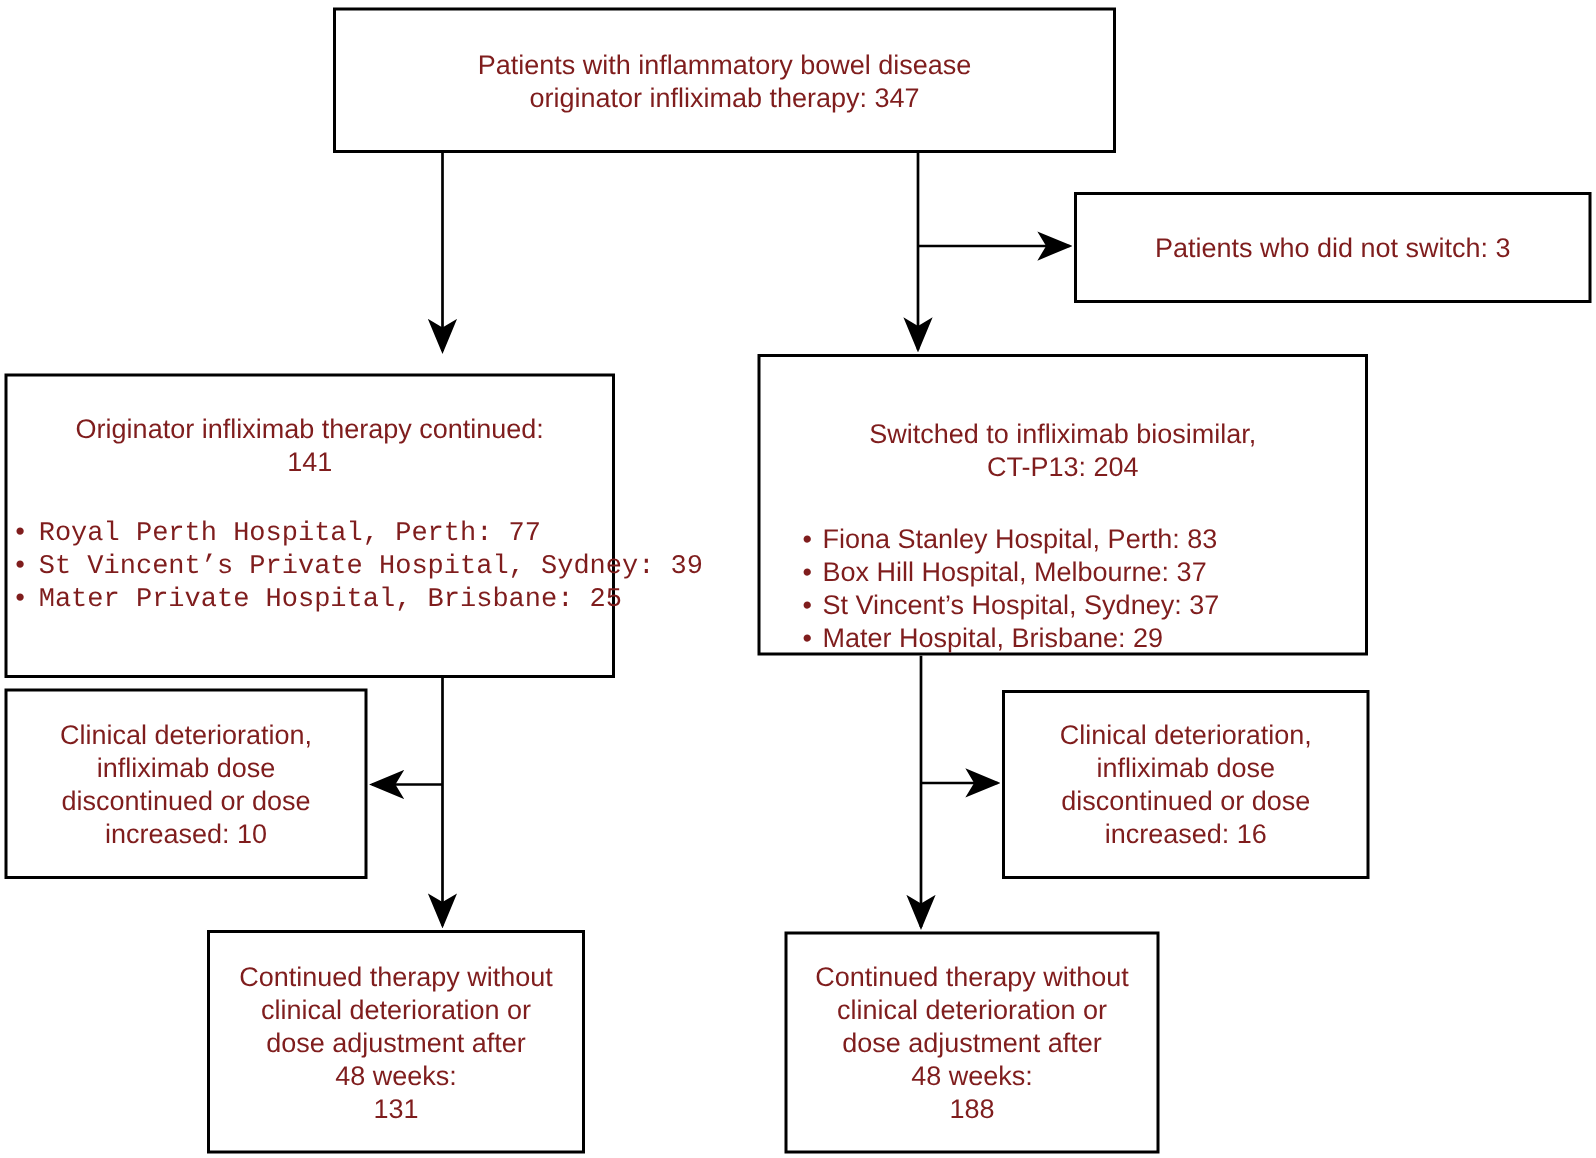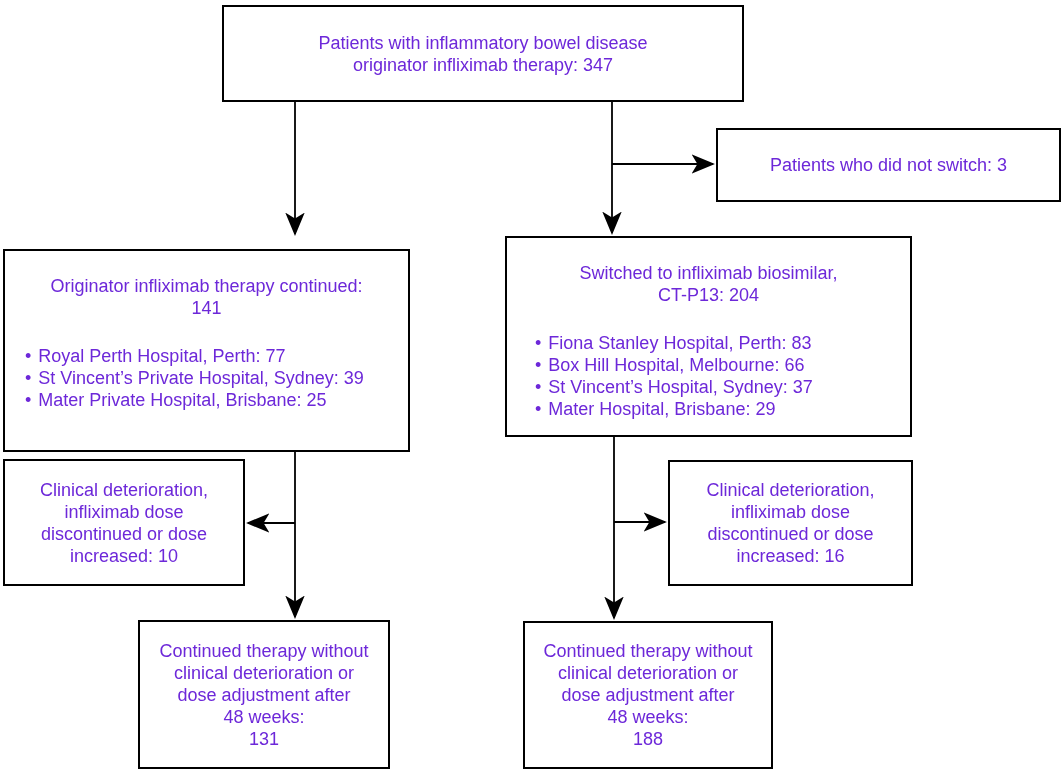--- a/index.html
+++ b/index.html
@@ -6,21 +6,21 @@
     margin: 0;
     padding: 0;
     background: #ffffff;
   }
   .stage {
     position: relative;
     width: 1064px;
     height: 772px;
     background: #ffffff;
     font-family: "Liberation Sans", sans-serif;
-    color: #6d28d9;
+    color: #7f1d1d;
     font-size: 18px;
     line-height: 22px;
     overflow: hidden;
   }
   .arrows {
     position: absolute;
     left: 0;
     top: 0;
     width: 1064px;
     height: 772px;
@@ -40,28 +40,28 @@
     text-align: center;
   }
   .txt-line { white-space: nowrap; }
 
   
   .box-enrollment   { left: 222px; top: 5px;   width: 522px; height: 97px; }
   
   .box-no-switch    { left: 716px; top: 128px; width: 345px; height: 74px; }
   
   .box-continued    { left: 3px;   top: 237px; width: 407px; height: 203px; padding-top: 24px; margin-top: 12px; }
-  .box-switched     { left: 505px; top: 236px; width: 407px; height: 201px; padding-top: 24px; }
+  .box-switched     { left: 505px; top: 236px; width: 407px; height: 201px; padding-top: 40px; }
   .main-title { text-align: center; }
   .bullet-list {
     list-style: none;
     margin: 26px 0 0 0;
     padding: 0;
   }
-  .box-continued .bullet-list { padding-left: 20px; }
+  .box-continued .bullet-list { padding-left: 3px; font-family: Liberation Mono, monospace; }
   .box-switched  .bullet-list { padding-left: 28px; }
   .bullet-list li { white-space: nowrap; }
   .bullet-glyph { margin-right: 7px; }
 
   
   .box-det-left  { left: 3px;   top: 459px; width: 242px; height: 127px; }
   .box-det-right { left: 668px; top: 460px; width: 245px; height: 126px; }
 
   
   .box-outcome-left  { left: 138px; top: 620px; width: 252px; height: 149px; }
@@ -108,21 +108,21 @@
     </ul>
   </div>
 
   <div class="box box-switched">
     <div class="main-title">
       <div class="txt-line">Switched to infliximab biosimilar,</div>
       <div class="txt-line">CT-P13: 204</div>
     </div>
     <ul class="bullet-list">
       <li><span class="bullet-glyph">•</span><span>Fiona Stanley Hospital, Perth: 83</span></li>
-      <li><span class="bullet-glyph">•</span><span>Box Hill Hospital, Melbourne: 66</span></li>
+      <li><span class="bullet-glyph">•</span><span>Box Hill Hospital, Melbourne: 37</span></li>
       <li><span class="bullet-glyph">•</span><span>St Vincent’s Hospital, Sydney: 37</span></li>
       <li><span class="bullet-glyph">•</span><span>Mater Hospital, Brisbane: 29</span></li>
     </ul>
   </div>
 
   <div class="box center-box box-det-left">
     <div class="txt-line">Clinical deterioration,</div>
     <div class="txt-line">infliximab dose</div>
     <div class="txt-line">discontinued or dose</div>
     <div class="txt-line">increased: 10</div>

